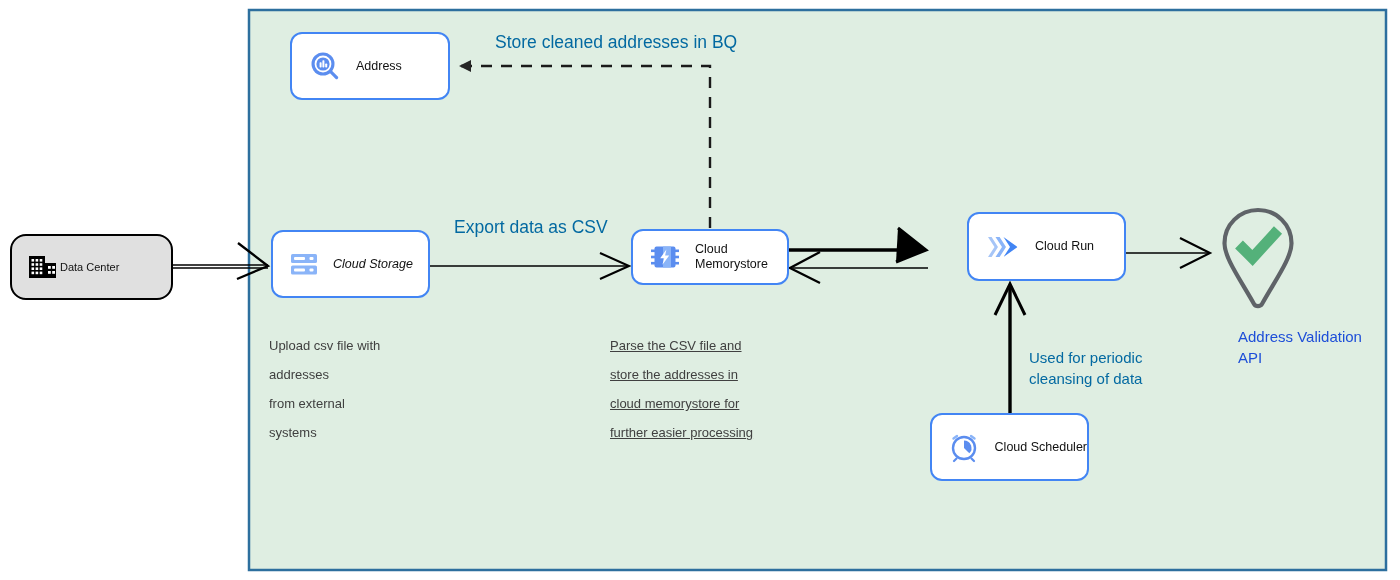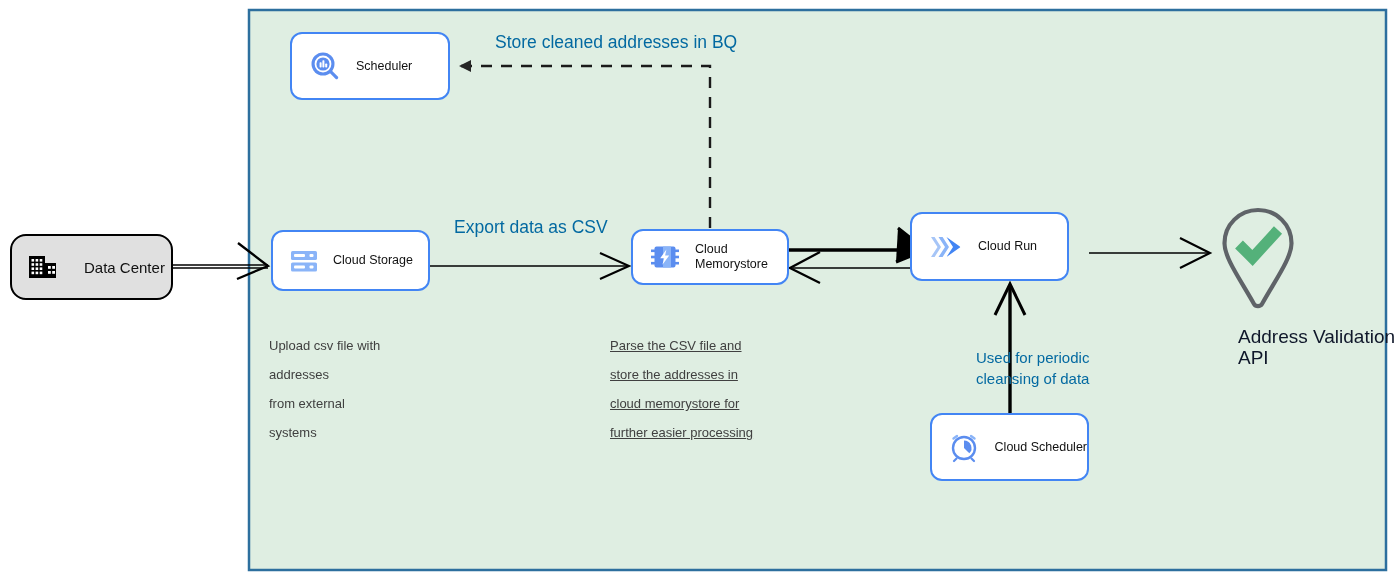--- a/index.html
+++ b/index.html
@@ -8,25 +8,25 @@
   #stage{position:absolute;left:0;top:0;width:1400px;height:580px;}
   #svg-layer{position:absolute;left:0;top:0;width:1400px;height:580px;}
 
   .node{position:absolute;box-sizing:border-box;display:flex;align-items:center;}
   .gcp-node{background:#ffffff;border:2px solid #4285f4;border-radius:12px;}
   .gcp-node .icon{flex:0 0 auto;margin-left:16px;display:flex;align-items:center;justify-content:center;}
   .gcp-node .lbl{margin-left:14px;font-size:12.5px;line-height:15px;color:#111;}
 
   .dc-node{background:#e0e0e0;border:2.5px solid #000;border-radius:16px;}
   .dc-node .icon{flex:0 0 auto;margin-left:16px;display:flex;align-items:center;}
-  .dc-node .lbl{margin-left:26px;font-size:15px;color:#111;}
+  .dc-node .lbl{margin-left:2px;font-size:11px;color:#111;}
 
   .caption{position:absolute;font-size:13px;line-height:29px;color:#404040;white-space:pre;}
   .edge-label{position:absolute;font-size:17.5px;line-height:22px;color:#0369a1;white-space:pre;}
-  .pin-label{position:absolute;font-size:19px;line-height:21px;color:#0f172a;white-space:pre;}
+  .pin-label{position:absolute;font-size:15px;line-height:21px;color:#1d4ed8;white-space:pre;}
   .pin{position:absolute;}
 </style>
 </head>
 <body>
 
 <div id="stage">
 
   <svg id="svg-layer" viewBox="0 0 1400 580">
     <defs>
       <marker id="ah" markerWidth="12" markerHeight="12" refX="10" refY="5" orient="auto" markerUnits="userSpaceOnUse">
@@ -113,24 +113,24 @@
         <circle cx="15" cy="15" r="8.4" fill="#fff"></circle>
         <circle cx="15" cy="15" r="6.6" fill="#5b8def"></circle>
         <g fill="#fff">
           <rect x="11.6" y="13.2" width="2" height="5.2" rx="0.7"></rect>
           <rect x="14.4" y="11.2" width="2" height="7.2" rx="0.7"></rect>
           <rect x="17.2" y="14.6" width="2" height="3.8" rx="0.7"></rect>
         </g>
         <path d="M22.4,22.4 L28.6,28.6" stroke="#5b8def" stroke-width="3.2" stroke-linecap="round"></path>
       </svg>
     </span>
-    <span class="lbl">Scheduler</span>
-  </div>
-
-  <div class="node gcp-node" style="left:271px;top:230px;width:159px;height:61px;">
+    <span class="lbl">Address</span>
+  </div>
+
+  <div class="node gcp-node" style="left:271px;top:230px;width:159px;height:68px;font-style:italic;">
     <span class="icon">
       <svg width="30" height="30" viewBox="0 0 30 30">
         <rect x="2" y="5" width="26" height="9" rx="1.6" fill="#8ab4f8"></rect>
         <rect x="2" y="16.5" width="26" height="9" rx="1.6" fill="#8ab4f8"></rect>
         <rect x="5" y="8" width="11" height="3" rx="1" fill="#fff"></rect>
         <rect x="5" y="19.5" width="11" height="3" rx="1" fill="#fff"></rect>
         <rect x="20.5" y="8" width="4" height="3" rx="1" fill="#fff"></rect>
         <rect x="20.5" y="19.5" width="4" height="3" rx="1" fill="#fff"></rect>
       </svg>
     </span>
@@ -150,21 +150,21 @@
         </g>
         <rect x="5.5" y="5.5" width="21" height="21" rx="2" fill="#5b8def"></rect>
         <rect x="14" y="5.5" width="8" height="21" fill="#8ab4f8"></rect>
         <path d="M17.4,8.5 L11.2,17.2 L15.2,17.2 L13.4,23.8 L20.2,14.6 L16.1,14.6 z" fill="#fff"></path>
       </svg>
     </span>
     <span class="lbl" style="white-space:pre-line;">Cloud
 Memorystore</span>
   </div>
 
-  <div class="node gcp-node" style="left:910px;top:212px;width:159px;height:69px;">
+  <div class="node gcp-node" style="left:967px;top:212px;width:159px;height:69px;">
     <span class="icon">
       <svg width="36" height="30" viewBox="0 0 36 30">
         <path d="M3,5 L9.5,15 L3,25 L6.6,25 L13,15 L6.6,5 z" fill="#a6c5f7"></path>
         <path d="M10.5,5 L17,15 L10.5,25 L14.6,25 L21,15 L14.6,5 z" fill="#8ab4f8"></path>
         <path d="M18.5,5 L31.5,14.2 C32.4,14.7 32.4,15.3 31.5,15.8 L18.5,25 L25,15 z" fill="#4285f4"></path>
       </svg>
     </span>
     <span class="lbl">Cloud Run</span>
   </div>
 
@@ -188,21 +188,21 @@
       <path d="M21,38.5 L34.5,52 L60,24" fill="none" stroke="#54b17a" stroke-width="11" stroke-linecap="butt" stroke-linejoin="miter"></path>
     </svg>
   </div>
   <div class="pin-label" style="left:1238px;top:326px;white-space:pre-line;">Address Validation
 API</div>
 
   <div class="edge-label" style="left:495px;top:31px;">Store cleaned addresses in BQ</div>
 
   <div class="edge-label" style="left:454px;top:216px;">Export data as CSV</div>
 
-  <div class="edge-label" style="left:976px;top:347px;font-size:15px;line-height:21px;white-space:pre-line;">Used for periodic
+  <div class="edge-label" style="left:1029px;top:347px;font-size:15px;line-height:21px;white-space:pre-line;">Used for periodic
 cleansing of data</div>
 
   <div class="caption" style="left:269px;top:331px;white-space:pre-line;">Upload csv file with
 addresses
 from external
 systems</div>
 
   <div class="caption" style="left:610px;top:331px;white-space:pre-line;text-decoration:underline;">Parse the CSV file and
 store the addresses in
 cloud  memorystore for

